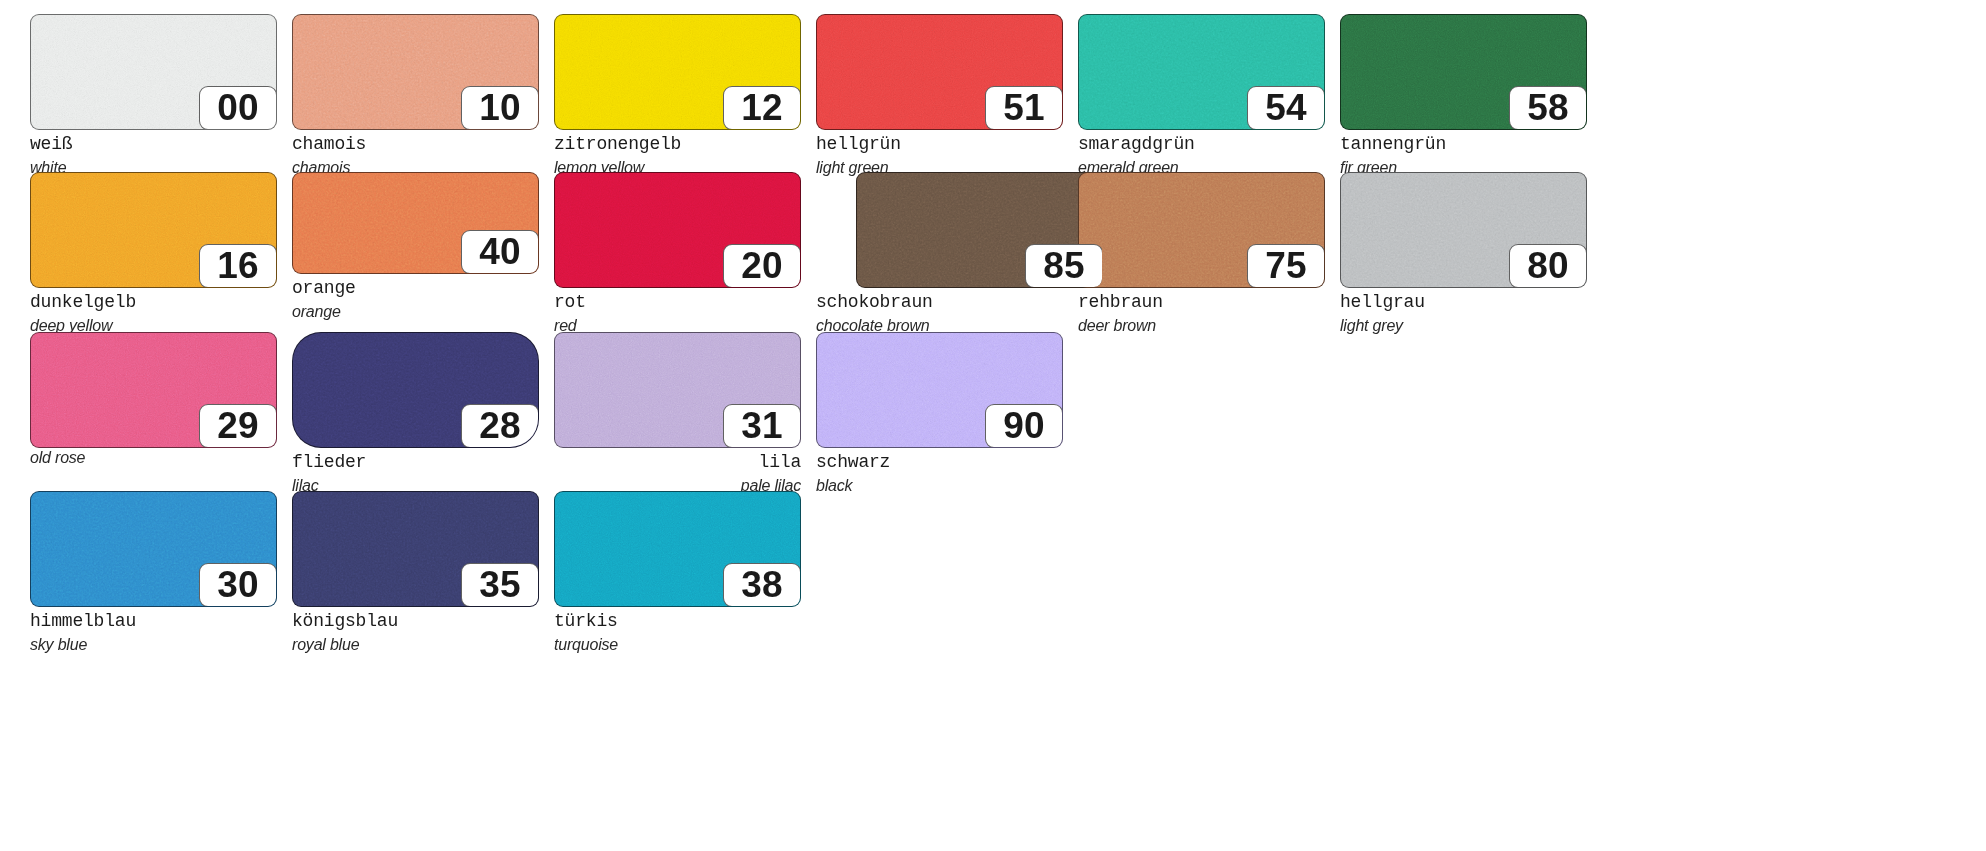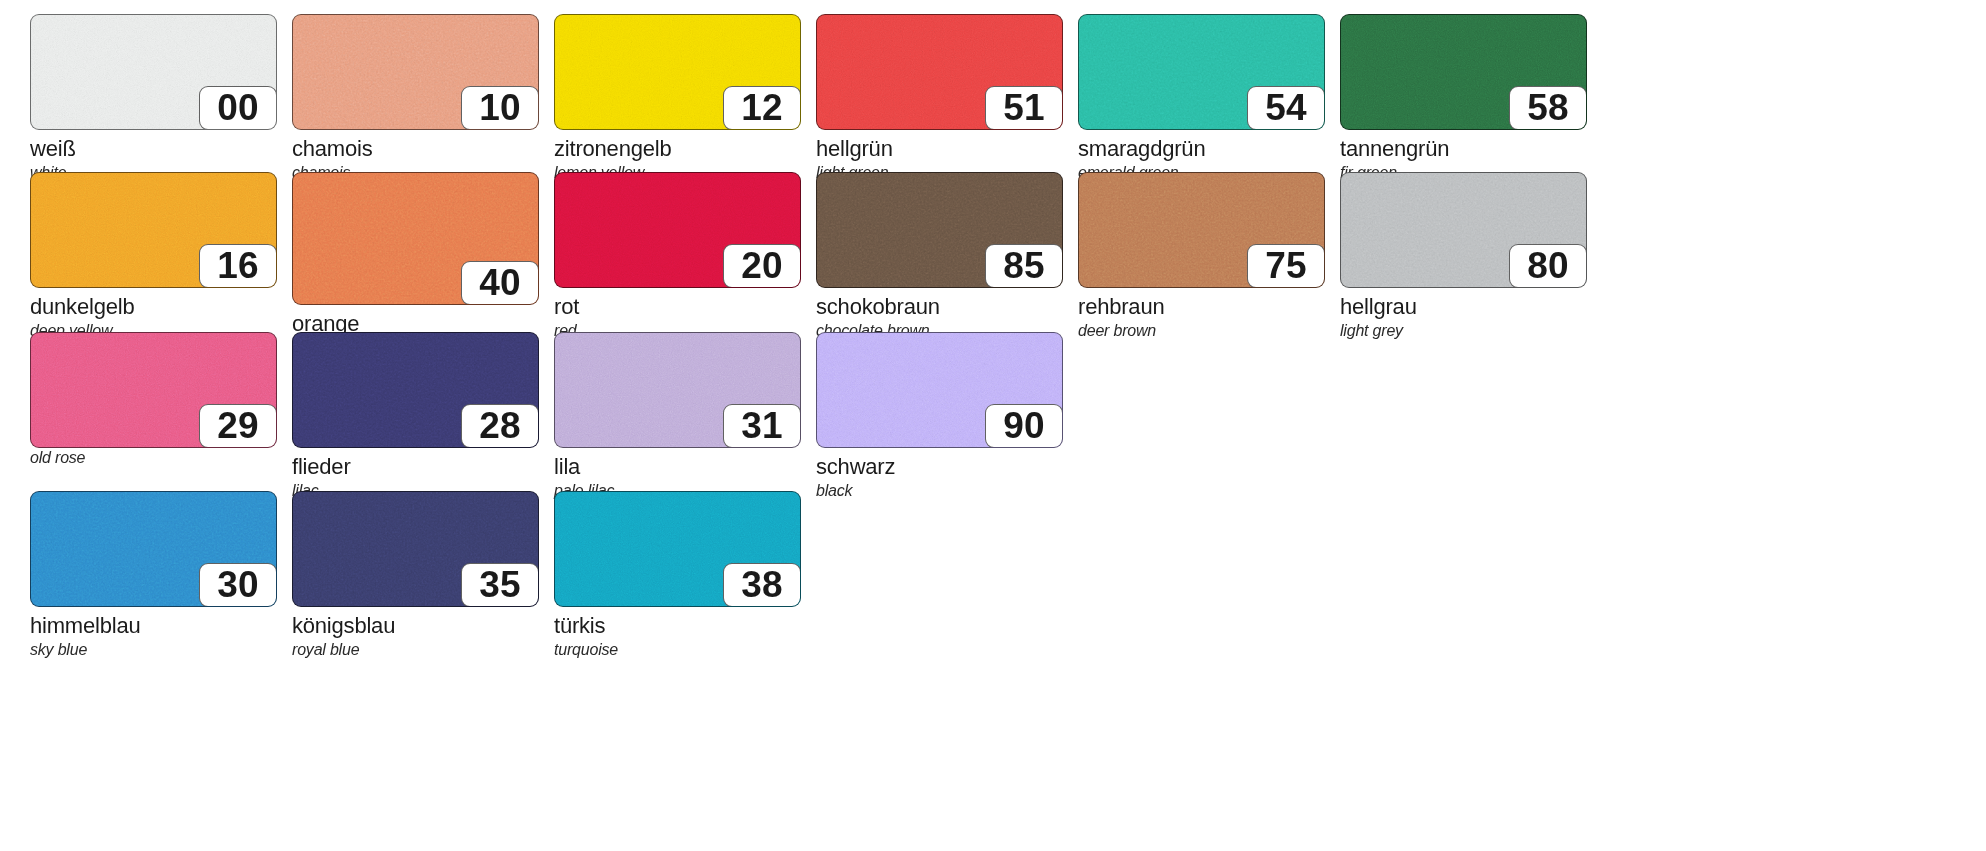--- a/index.html
+++ b/index.html
@@ -80,23 +80,22 @@
     font-family: "Liberation Sans", sans-serif;
     font-weight: bold;
     font-size: 37px;
     line-height: 1;
     color: #1a1a1a;
     letter-spacing: 0.2px;
     padding-bottom: 2px;
   }
 
   .name-de {
-    margin-top: 5px;
-    font-family: Liberation Sans, sans-serif;
-    font-size: 22px;
+    font-family: Liberation Mono, monospace;
+    font-size: 18px;
     line-height: 28px;
     color: #1b1b1b;
     font-weight: normal;
     letter-spacing: -0.2px;
     white-space: nowrap;
   }
   .name-en {
     margin-top: 0px;
     font-family: "Liberation Sans", sans-serif;
     font-style: italic;
@@ -270,21 +269,21 @@
               <rect width="100%" height="100%" filter="url(#g46)"></rect>
             </svg></div>
           <div class="badge">
             <span class="badge-num">16</span>
           </div>
         </div>
         <div class="name-de">dunkelgelb</div>
         <div class="name-en">deep yellow</div>
       </div>
       <div class="cell" style="left: 292px; width: 247px;">
-        <div class="swatch" title="orange" style="width: 247px; height: 133px; background: rgb(236, 124, 78);">
+        <div class="swatch" title="orange" style="width: 247px; height: 102px; background: rgb(236, 124, 78);">
           <div class="grain"><svg xmlns="http://www.w3.org/2000/svg" width="100%" height="100%" preserveAspectRatio="none">
               <filter id="g8">
                 <feTurbulence type="fractalNoise" baseFrequency="0.55" numOctaves="5" seed="8" stitchTiles="stitch"></feTurbulence>
                 <feColorMatrix type="saturate" values="0"></feColorMatrix>
               </filter>
               <rect width="100%" height="100%" filter="url(#g8)"></rect>
             </svg></div>
           <div class="grain2"><svg xmlns="http://www.w3.org/2000/svg" width="100%" height="100%" preserveAspectRatio="none">
               <filter id="g47">
                 <feTurbulence type="fractalNoise" baseFrequency="0.55" numOctaves="5" seed="47" stitchTiles="stitch"></feTurbulence>
@@ -316,21 +315,21 @@
               <rect width="100%" height="100%" filter="url(#g48)"></rect>
             </svg></div>
           <div class="badge">
             <span class="badge-num">20</span>
           </div>
         </div>
         <div class="name-de">rot</div>
         <div class="name-en">red</div>
       </div>
       <div class="cell" style="left: 816px; width: 247px;">
-        <div class="swatch" title="schokobraun" style="width: 247px; height: 116px; background: rgb(107, 86, 69);">
+        <div class="swatch" title="schokobraun" style="width: 247px; height: 116px; background: rgb(107, 86, 69); margin-left: 40px;">
           <div class="grain"><svg xmlns="http://www.w3.org/2000/svg" width="100%" height="100%" preserveAspectRatio="none">
               <filter id="g10">
                 <feTurbulence type="fractalNoise" baseFrequency="0.55" numOctaves="5" seed="10" stitchTiles="stitch"></feTurbulence>
                 <feColorMatrix type="saturate" values="0"></feColorMatrix>
               </filter>
               <rect width="100%" height="100%" filter="url(#g10)"></rect>
             </svg></div>
           <div class="grain2"><svg xmlns="http://www.w3.org/2000/svg" width="100%" height="100%" preserveAspectRatio="none">
               <filter id="g49">
                 <feTurbulence type="fractalNoise" baseFrequency="0.55" numOctaves="5" seed="49" stitchTiles="stitch"></feTurbulence>
@@ -409,21 +408,21 @@
               </filter>
               <rect width="100%" height="100%" filter="url(#g52)"></rect>
             </svg></div>
           <div class="badge">
             <span class="badge-num">29</span>
           </div>
         </div>
         <div class="name-en">old rose</div>
       </div>
       <div class="cell" style="left: 292px; width: 247px;">
-        <div class="swatch" title="flieder" style="width: 247px; height: 116px; background: rgb(59, 58, 114);">
+        <div class="swatch" title="flieder" style="width: 247px; height: 116px; background: rgb(59, 58, 114); border-radius: 29px;">
           <div class="grain"><svg xmlns="http://www.w3.org/2000/svg" width="100%" height="100%" preserveAspectRatio="none">
               <filter id="g14">
                 <feTurbulence type="fractalNoise" baseFrequency="0.55" numOctaves="5" seed="14" stitchTiles="stitch"></feTurbulence>
                 <feColorMatrix type="saturate" values="0"></feColorMatrix>
               </filter>
               <rect width="100%" height="100%" filter="url(#g14)"></rect>
             </svg></div>
           <div class="grain2"><svg xmlns="http://www.w3.org/2000/svg" width="100%" height="100%" preserveAspectRatio="none">
               <filter id="g53">
                 <feTurbulence type="fractalNoise" baseFrequency="0.55" numOctaves="5" seed="53" stitchTiles="stitch"></feTurbulence>
@@ -431,21 +430,21 @@
               </filter>
               <rect width="100%" height="100%" filter="url(#g53)"></rect>
             </svg></div>
           <div class="badge">
             <span class="badge-num">28</span>
           </div>
         </div>
         <div class="name-de">flieder</div>
         <div class="name-en">lilac</div>
       </div>
-      <div class="cell" style="left: 554px; width: 247px;">
+      <div class="cell" style="left: 554px; width: 247px; text-align: right;">
         <div class="swatch" title="lila" style="width: 247px; height: 116px; background: rgb(195, 176, 222);">
           <div class="grain"><svg xmlns="http://www.w3.org/2000/svg" width="100%" height="100%" preserveAspectRatio="none">
               <filter id="g15">
                 <feTurbulence type="fractalNoise" baseFrequency="0.9" numOctaves="4" seed="15" stitchTiles="stitch"></feTurbulence>
                 <feColorMatrix type="saturate" values="0"></feColorMatrix>
               </filter>
               <rect width="100%" height="100%" filter="url(#g15)"></rect>
             </svg></div>
           <div class="grain2"><svg xmlns="http://www.w3.org/2000/svg" width="100%" height="100%" preserveAspectRatio="none">
               <filter id="g54">

